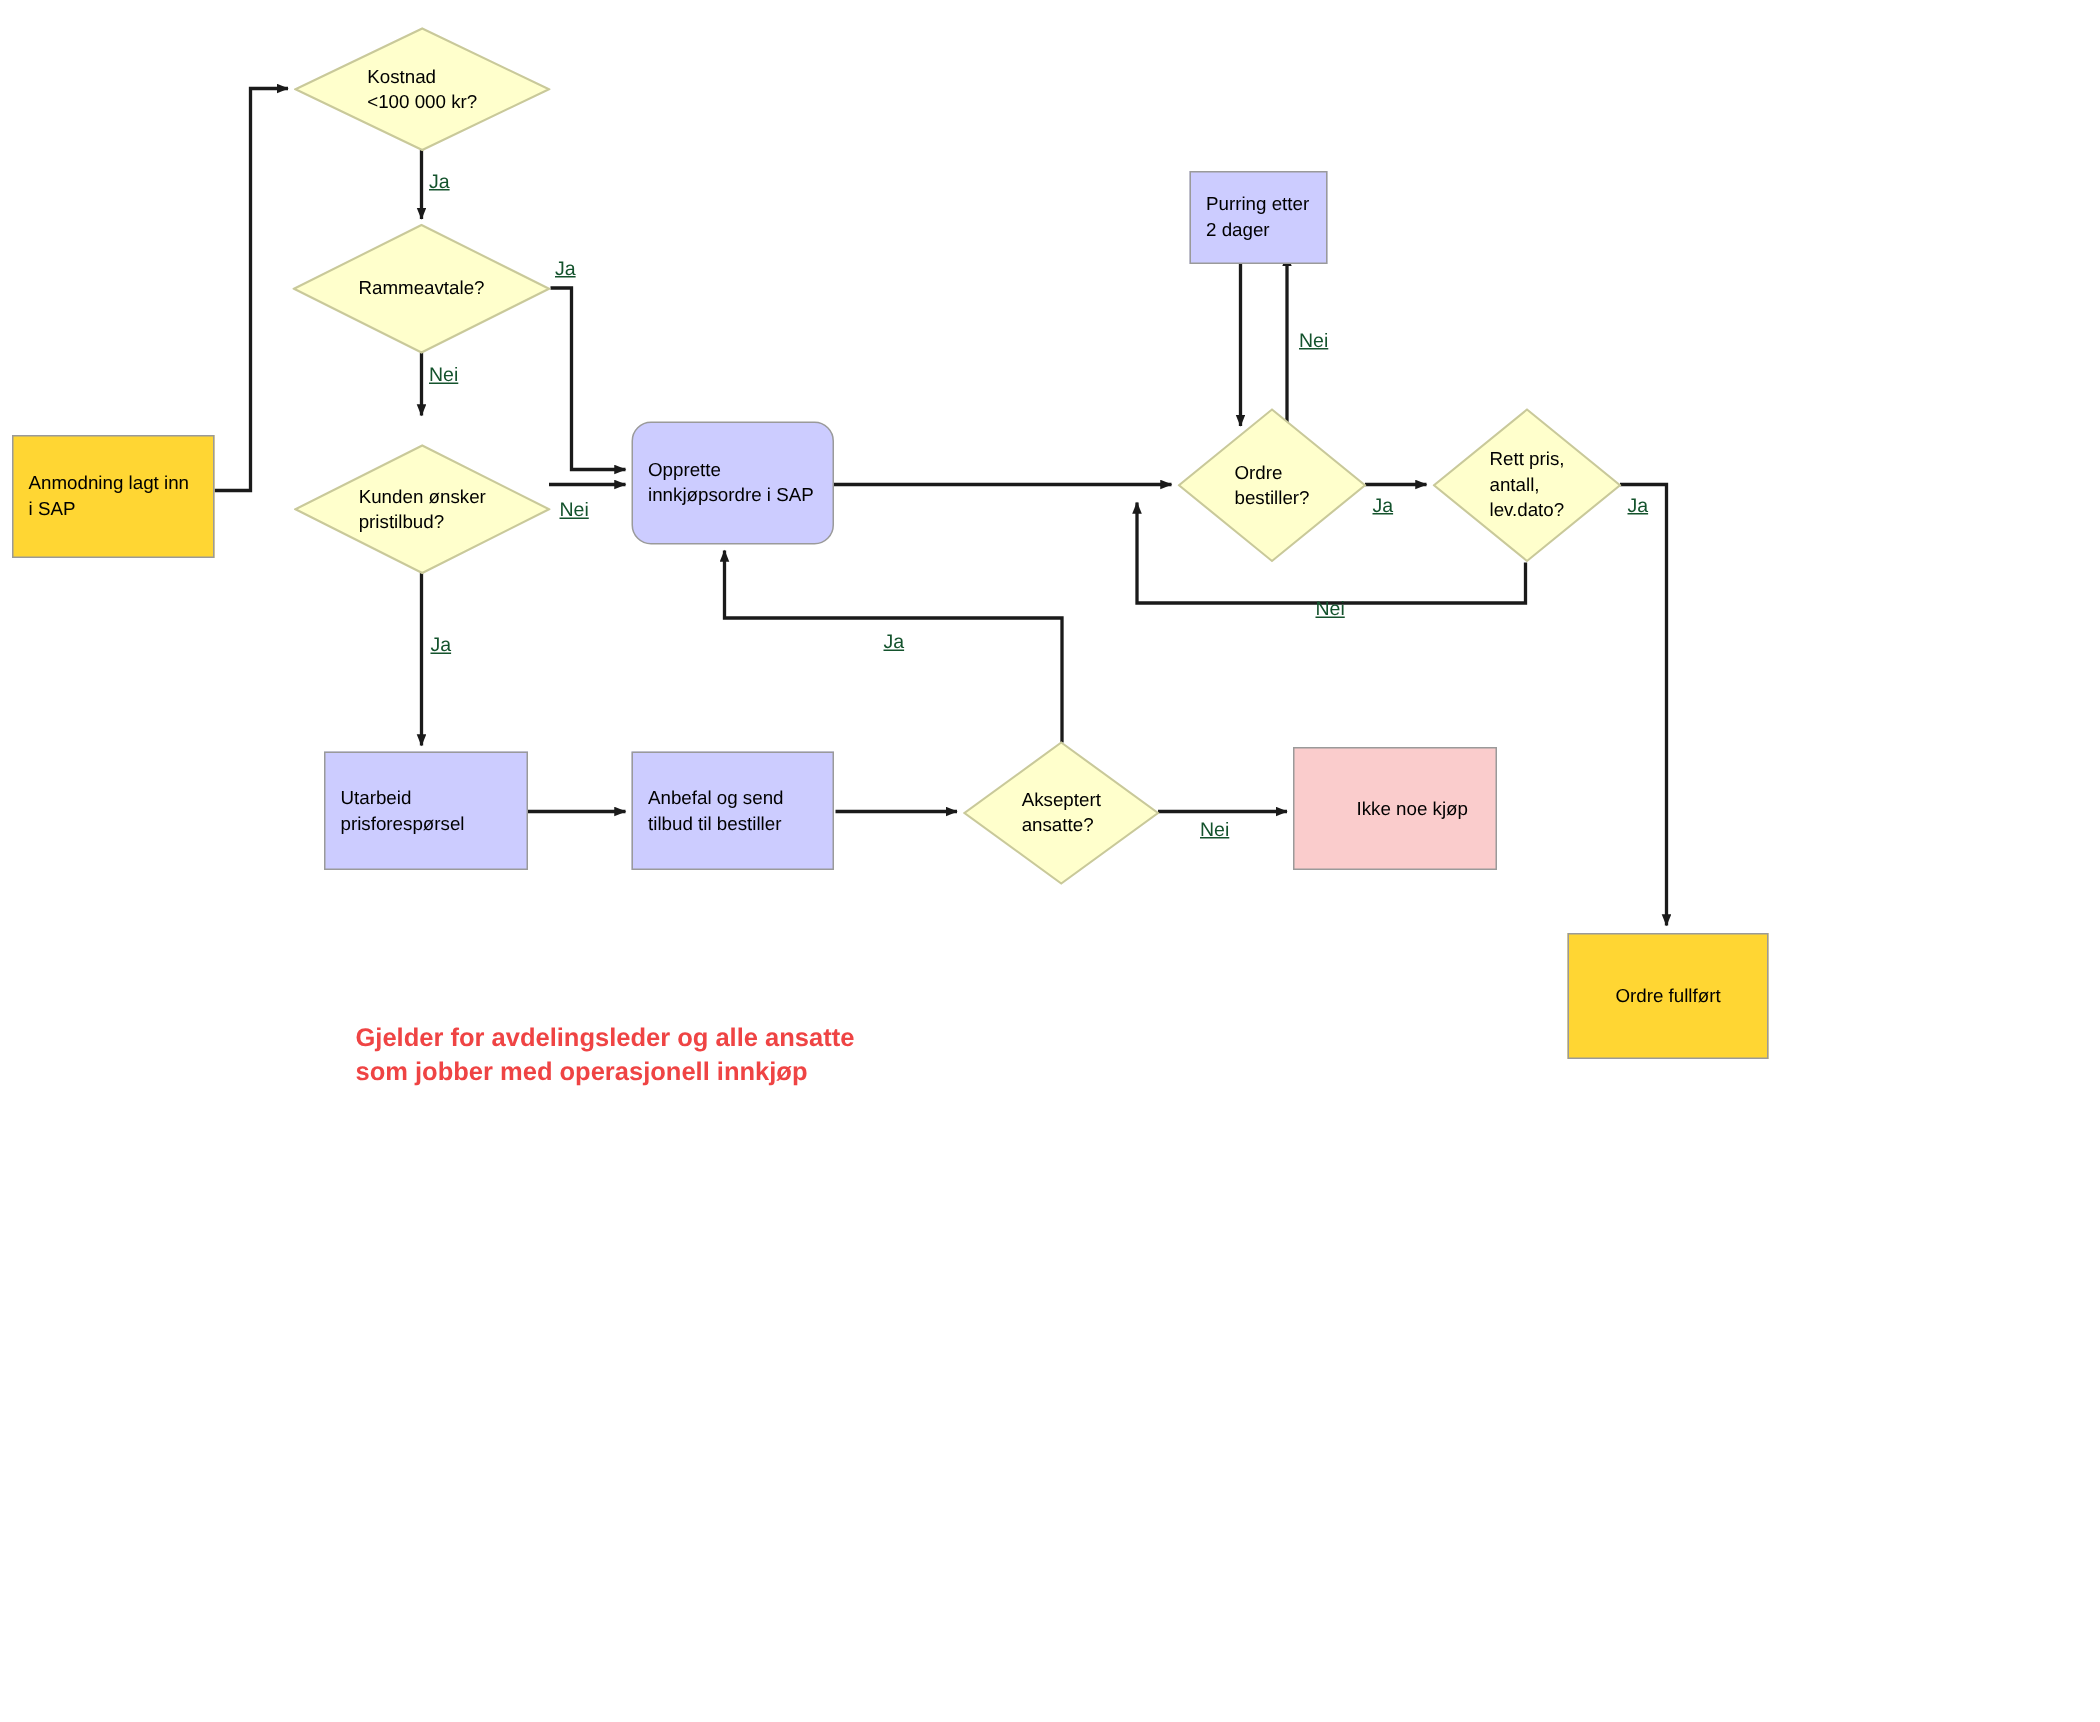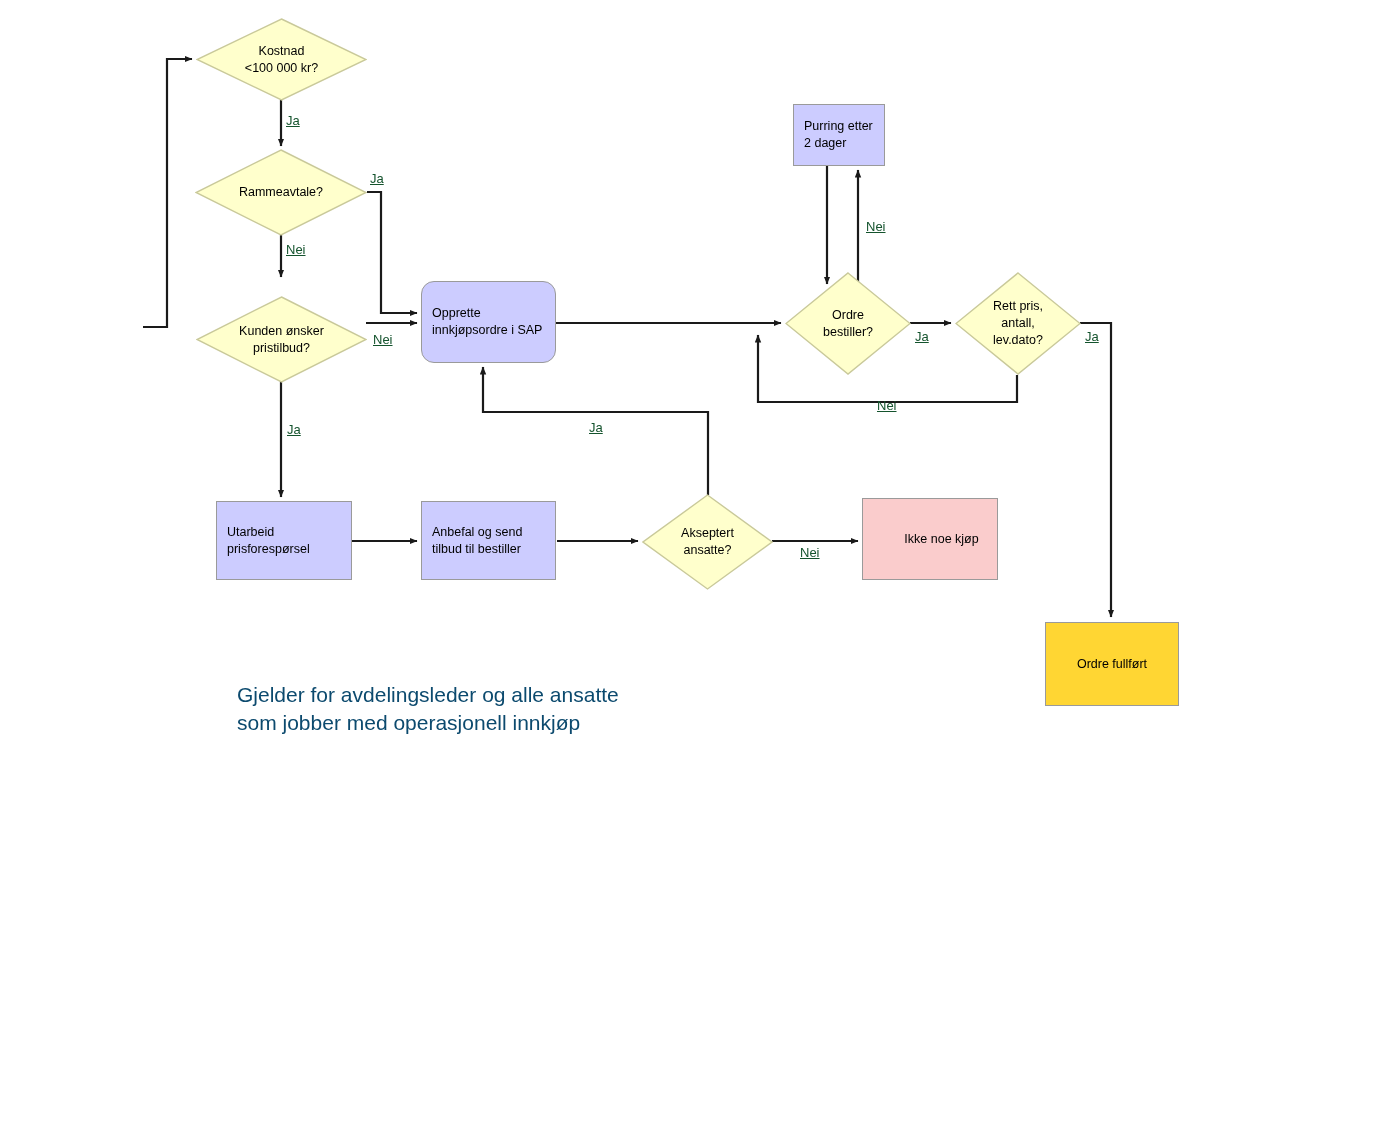--- a/index.html
+++ b/index.html
@@ -61,36 +61,37 @@
     left: 0;
     top: 0;
     width: 100%;
     height: 100%;
     display: flex;
     align-items: center;
     justify-content: center;
     font-size: 12.5px;
     line-height: 1.35;
     color: #000000;
-    text-align: center;
+    text-align: left;
     white-space: pre-line;
   }
   .edge-label {
     position: absolute;
     font-size: 13px;
     color: #14532d;
     white-space: nowrap;
     text-decoration: underline;
   }
   .caption {
     position: absolute;
-    font-size: 21px;
+    font-size: 17px;
     line-height: 1.35;
-    color: #0c4a6e;
+    color: #ef4444;
     white-space: pre-line;
+    font-weight: bold;
   }
 </style>
 </head>
 <body>
 
 <div id="canvas">
 
   <svg class="wires" viewBox="0 0 1400 1148">
     <defs>
       <marker id="arrow" markerWidth="9" markerHeight="9" refX="7.5" refY="3.2" orient="auto" markerUnits="userSpaceOnUse">
@@ -126,20 +127,24 @@
       <path d="M858,283 L858,170" marker-end="url(#arrow)"></path>
 
       <path d="M910,323 L951,323" marker-end="url(#arrow)"></path>
 
       <path d="M1017,375 L1017,402 L758,402 L758,335" marker-end="url(#arrow)"></path>
 
       <path d="M1080,323 L1111,323 L1111,617" marker-end="url(#arrow)"></path>
     </g>
   </svg>
 
+  <div class="node rect" style="left:8px; top:290px; width:135px; height:82px; background:#FFD633;">
+    <span class="txt">Anmodning lagt inn
+i SAP</span>
+  </div>
 
   <div class="diamond-wrap" style="left:196px; top:18px; width:171px; height:83px;">
     <svg class="diamond-shape" viewBox="0 0 171 83" preserveAspectRatio="none">
       <polygon points="85.5,1 170,41.5 85.5,82 1,41.5" fill="#FFFFCC" stroke="#C9C99A" stroke-width="1.4"></polygon>
     </svg>
     <div class="diamond-label">Kostnad
 &lt;100 000 kr?</div>
   </div>
 
   <div class="diamond-wrap" style="left:195px; top:149px; width:172px; height:87px;">
@@ -177,21 +182,21 @@
       <polygon points="65.5,1 130,48 65.5,95 1,48" fill="#FFFFCC" stroke="#C9C99A" stroke-width="1.4"></polygon>
     </svg>
     <div class="diamond-label">Akseptert
 ansatte?</div>
   </div>
 
   <div class="node rect center" style="left:862px; top:498px; width:136px; height:82px; background:#FACCCC;padding-left:33px;">
     <span class="txt">Ikke noe kjøp</span>
   </div>
 
-  <div class="node rect" style="left:793px; top:104px; width:92px; height:62px; background:#CCCCFF;">
+  <div class="node rect" style="left:793px; top:114px; width:92px; height:62px; background:#CCCCFF;">
     <span class="txt">Purring etter
 2 dager</span>
   </div>
 
   <div class="diamond-wrap" style="left:785px; top:272px; width:126px; height:103px;">
     <svg class="diamond-shape" viewBox="0 0 126 103" preserveAspectRatio="none">
       <polygon points="63,1 125,51.5 63,102 1,51.5" fill="#FFFFCC" stroke="#C9C99A" stroke-width="1.4"></polygon>
     </svg>
     <div class="diamond-label">Ordre
 bestiller?</div>

